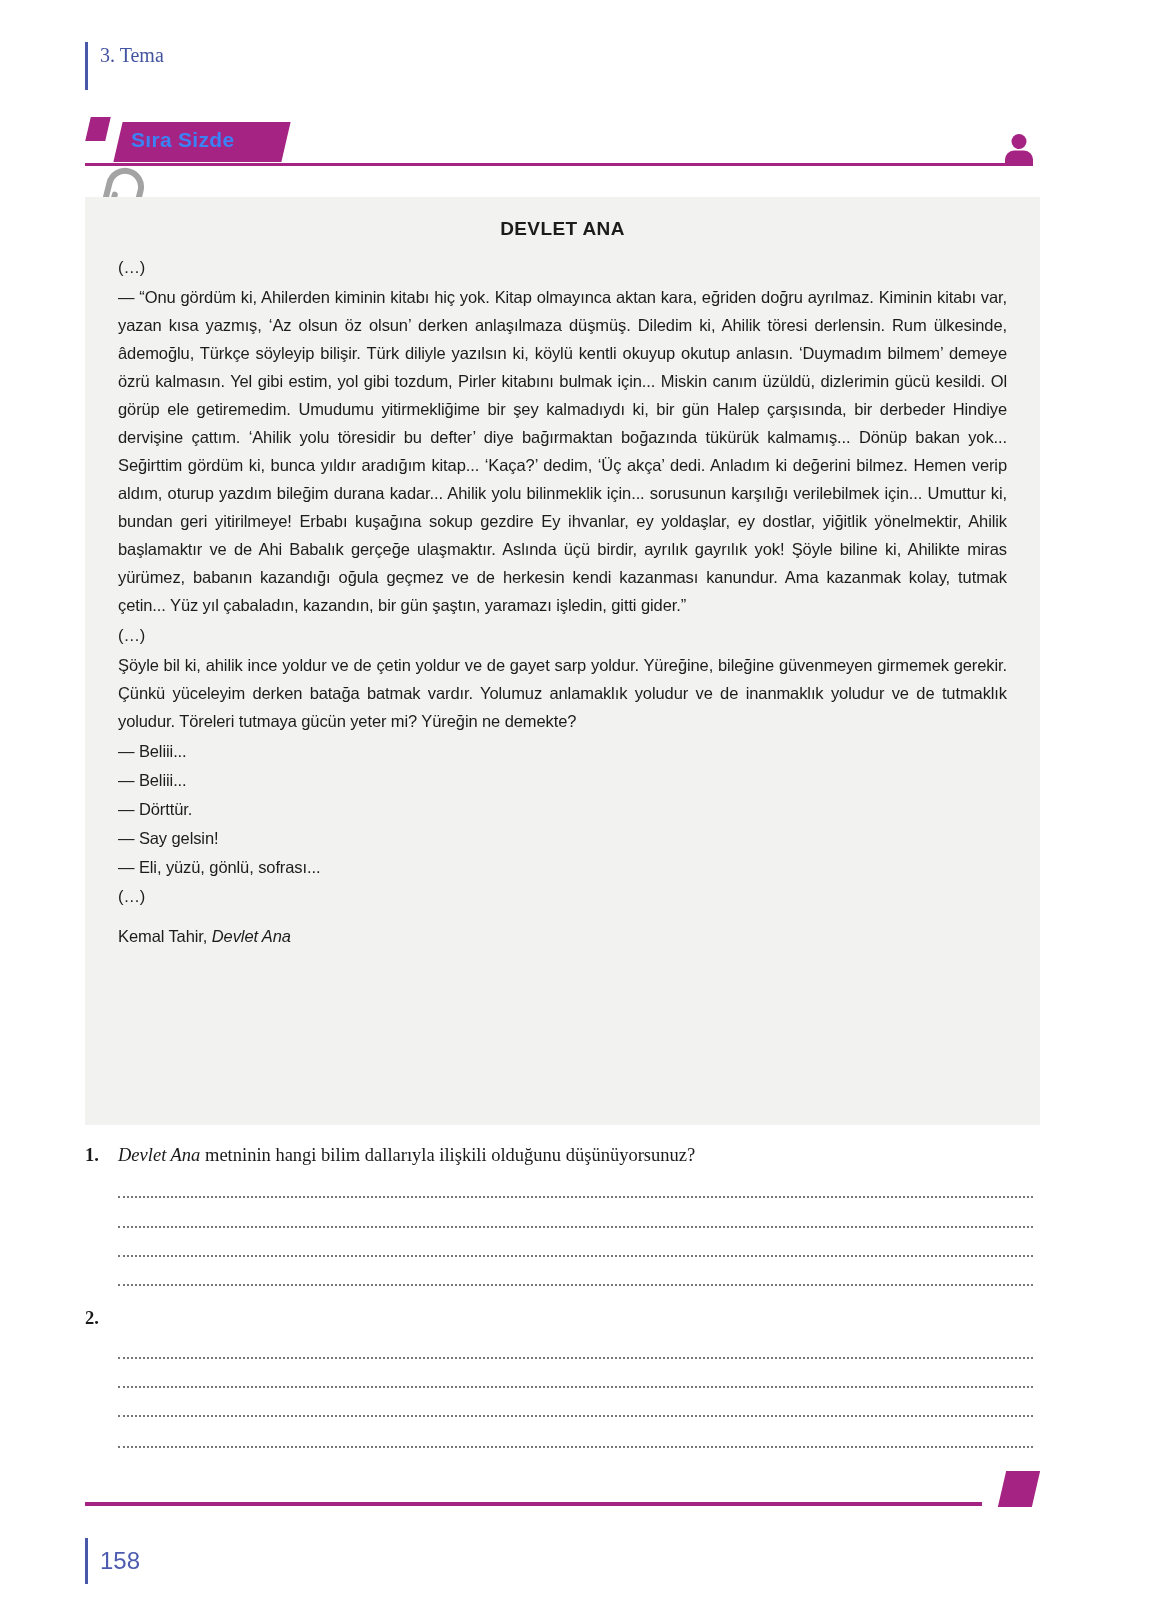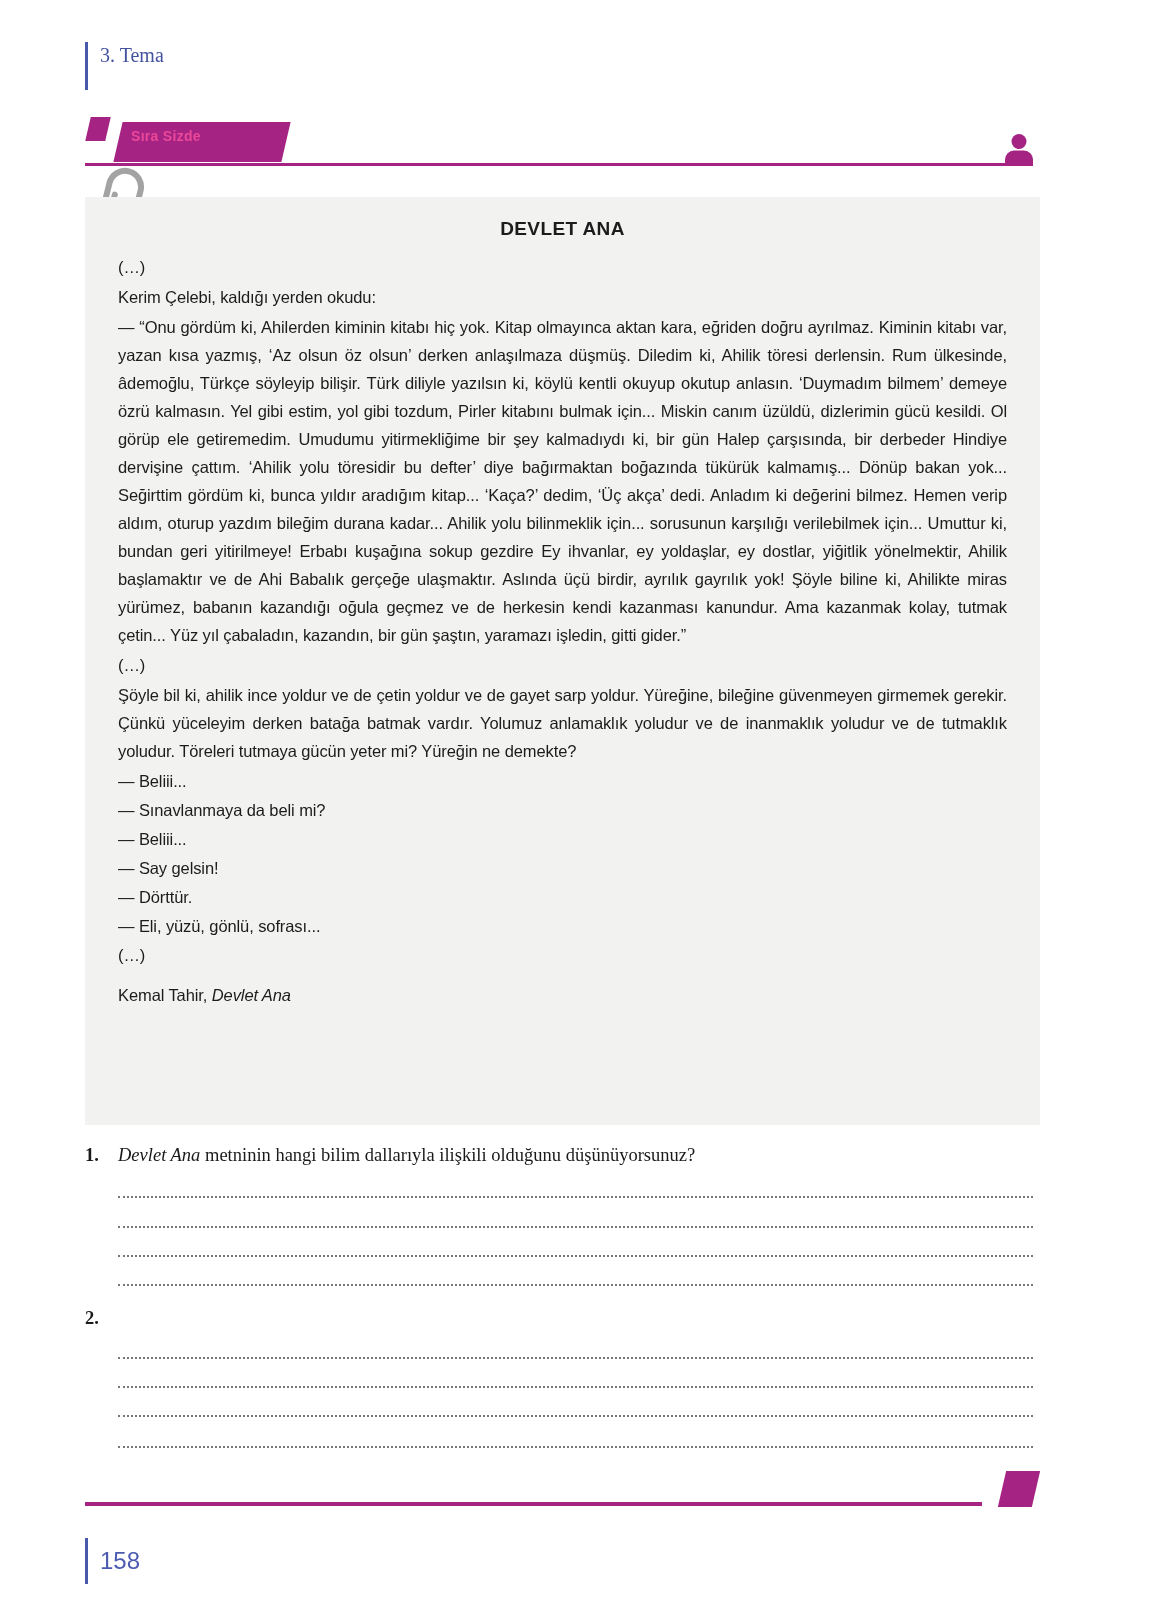--- a/index.html
+++ b/index.html
@@ -20,21 +20,21 @@
   .banner-notch{
     position:absolute;left:88px;top:117px;width:20px;height:24px;
     background:#a42383;transform:skewX(-13deg);
   }
   .banner-shape{
     position:absolute;left:118px;top:122px;width:168px;height:40px;
     background:#a42383;transform:skewX(-13deg);
   }
   .banner-label{
     position:absolute;left:131px;top:128px;
-    color:#ec4899;font-weight:bold;font-size:14px;letter-spacing:0.3px;
+    color:#3b82f6;font-weight:bold;font-size:21px;letter-spacing:0.3px;
   }
   .banner-rule{
     position:absolute;left:85px;top:163px;width:948px;height:3px;background:#a42383;
   }
   .person-icon{position:absolute;left:1002px;top:134px;width:34px;height:29px;}
   
   .reading-box{
     position:absolute;left:85px;top:197px;width:955px;height:928px;
     background:#f2f2f0;box-sizing:border-box;padding:16px 33px 0 33px;
     font-size:16.5px;line-height:28px;letter-spacing:-0.1px;overflow:hidden;
@@ -88,29 +88,27 @@
     <path d="M3 29 v-3.5 a9 9 0 0 1 9 -9 h10 a9 9 0 0 1 9 9 V29 Z" fill="#a42383"></path>
   </svg>
 
   <svg class="paperclip-icon" viewBox="0 0 26 49">
     <path d="M9 15 V38 a6 6 0 0 0 12 0 V10 a8 8 0 0 0 -16 0 V35" fill="none" stroke="#a3a3a3" stroke-width="3" stroke-linecap="round"></path>
   </svg>
 
   <div class="reading-box">
     <div class="reading-title">DEVLET ANA</div>
     <div class="ellipsis-line">(…)</div>
-    <div class="intro-line">Kerim Çelebi, kaldığı yerden okudu:</div>
     <p class="reading-par">— “Onu gördüm ki, Ahilerden kiminin kitabı hiç yok. Kitap olmayınca aktan kara, eğriden doğru ayrılmaz. Kiminin kitabı var, yazan kısa yazmış, ‘Az olsun öz olsun’ derken anlaşılmaza düşmüş. Diledim ki, Ahilik töresi derlensin. Rum ülkesinde, âdemoğlu, Türkçe söyleyip bilişir. Türk diliyle yazılsın ki, köylü kentli okuyup okutup anlasın. ‘Duymadım bilmem’ demeye özrü kalmasın. Yel gibi estim, yol gibi tozdum, Pirler kitabını bulmak için... Miskin canım üzüldü, dizlerimin gücü kesildi. Ol görüp ele getiremedim. Umudumu yitirmekliğime bir şey kalmadıydı ki, bir gün Halep çarşısında, bir derbeder Hindiye dervişine çattım. ‘Ahilik yolu töresidir bu defter’ diye bağırmaktan boğazında tükürük kalmamış... Dönüp bakan yok... Seğirttim gördüm ki, bunca yıldır aradığım kitap... ‘Kaça?’ dedim, ‘Üç akça’ dedi. Anladım ki değerini bilmez. Hemen verip aldım, oturup yazdım bileğim durana kadar... Ahilik yolu bilinmeklik için... sorusunun karşılığı verilebilmek için... Umuttur ki, bundan geri yitirilmeye! Erbabı kuşağına sokup gezdire Ey ihvanlar, ey yoldaşlar, ey dostlar, yiğitlik yönelmektir, Ahilik başlamaktır ve de Ahi Babalık gerçeğe ulaşmaktır. Aslında üçü birdir, ayrılık gayrılık yok! Şöyle biline ki, Ahilikte miras yürümez, babanın kazandığı oğula geçmez ve de herkesin kendi kazanması kanundur. Ama kazanmak kolay, tutmak çetin... Yüz yıl çabaladın, kazandın, bir gün şaştın, yaramazı işledin, gitti gider.”</p>
     <div class="ellipsis-line">(…)</div>
     <p class="reading-par">Şöyle bil ki, ahilik ince yoldur ve de çetin yoldur ve de gayet sarp yoldur. Yüreğine, bileğine güvenmeyen girmemek gerekir. Çünkü yüceleyim derken batağa batmak vardır. Yolumuz anlamaklık yoludur ve de inanmaklık yoludur ve de tutmaklık yoludur. Töreleri tutmaya gücün yeter mi? Yüreğin ne demekte?</p>
     <div class="dialogue-line">— Beliii...</div>
-    <div class="dialogue-line">— Sınavlanmaya da beli mi?</div>
     <div class="dialogue-line">— Beliii...</div>
+    <div class="dialogue-line">— Dörttür.</div>
     <div class="dialogue-line">— Say gelsin!</div>
-    <div class="dialogue-line">— Dörttür.</div>
     <div class="dialogue-line">— Eli, yüzü, gönlü, sofrası...</div>
     <div class="ellipsis-line">(…)</div>
     <div class="attribution"><span>Kemal Tahir, </span><i>Devlet Ana</i></div>
   </div>
 
   <div class="question q1">
     <span class="q-number">1.</span>
     <span class="q-text"><i>Devlet Ana</i><span> metninin hangi bilim dallarıyla ilişkili olduğunu düşünüyorsunuz?</span></span>
   </div>
   <div class="answer-line" style="top:1196px"></div>

